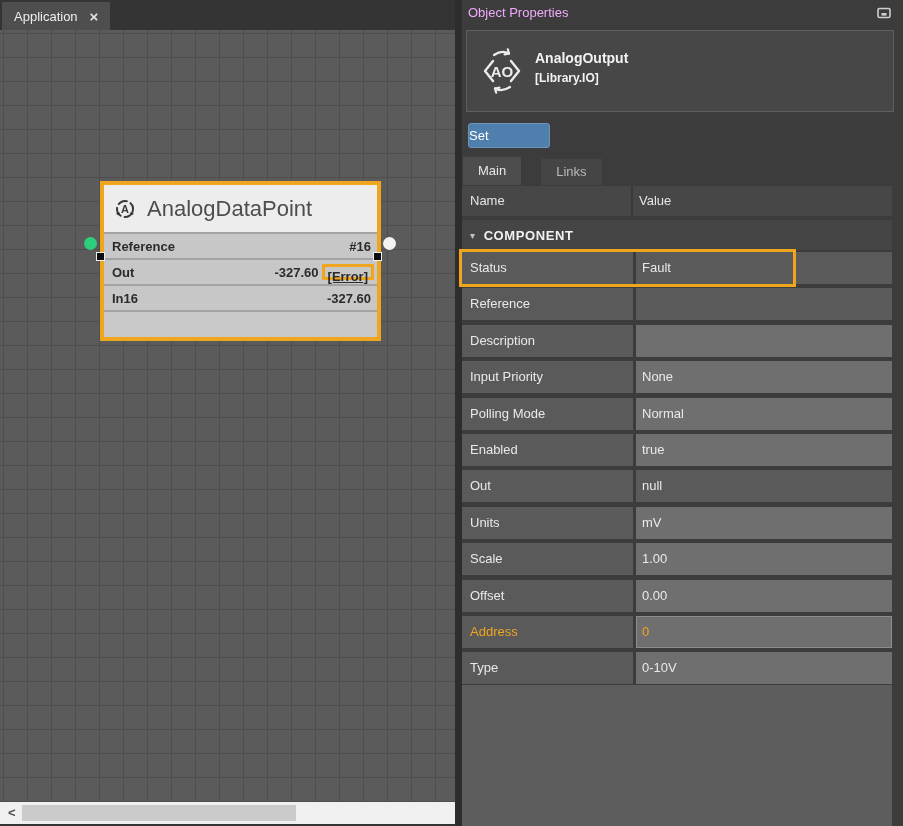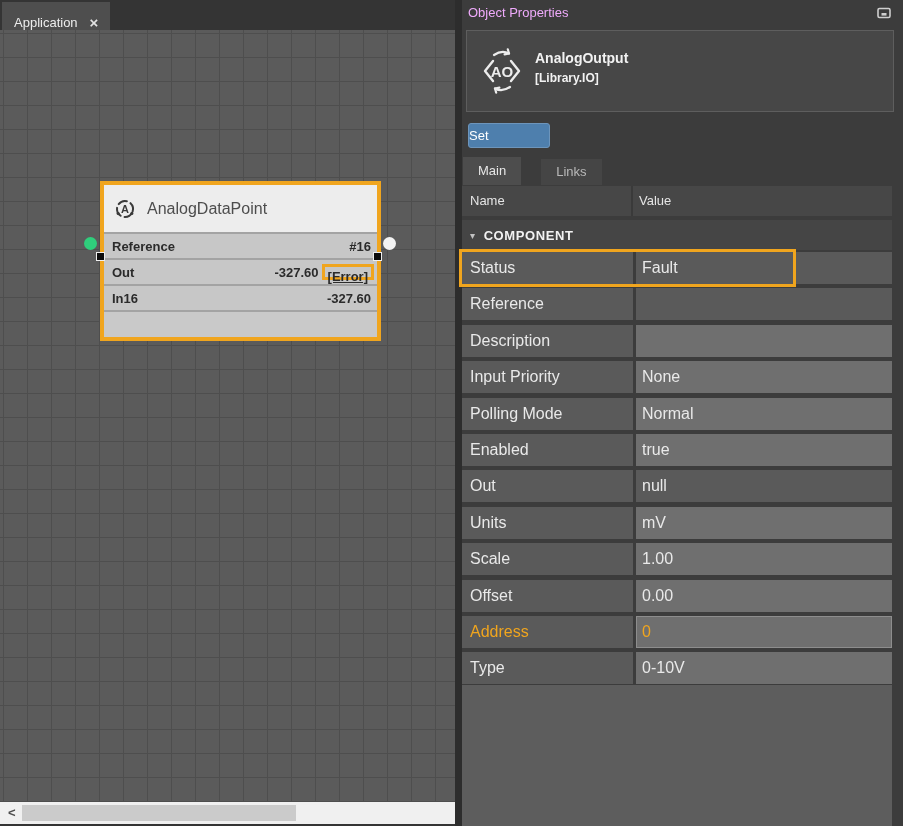--- a/index.html
+++ b/index.html
@@ -4,35 +4,35 @@
 <style>
   * { margin:0; padding:0; box-sizing:border-box; }
   html,body { width:903px; height:826px; background:#2d2d2d; }
   #root { position:relative; width:903px; height:826px; background:#2d2d2d;
           font-family:"Liberation Sans", sans-serif; overflow:hidden; color:#e6e6e6; }
 
   
   .left-pane { position:absolute; left:0; top:0; width:455px; height:826px; background:#343434; }
   .tabbar { position:absolute; left:0; top:0; width:455px; height:30px; background:#343434; }
   .tab { position:absolute; left:2px; top:2px; height:28px; background:#4e4e4e;
-         display:flex; align-items:flex-end; gap:12px; padding:0 12px; font-size:13px; color:#ededed; }
+         display:flex; align-items:center; gap:12px; padding:0 12px; font-size:13px; color:#ededed; }
   .tab-close { font-weight:700; font-size:15px; color:#e2e2e2; line-height:1; cursor:default; }
 
   .canvas { position:absolute; left:0; top:30px; width:455px; height:772px;
             background-color:#5b5b5b;
             background-image:linear-gradient(to right,#4e4e4e 1px,transparent 1px),
                              linear-gradient(to bottom,#4e4e4e 1px,transparent 1px);
             background-size:24px 24px; background-position:3px 3px; }
 
   .node { position:absolute; left:100px; top:151px; width:281px; height:160px;
           border:4px solid var(--accent); background:#a3a3a3;
           display:flex; flex-direction:column; gap:2px; }
   .node-header { height:47px; flex:0 0 47px; background:#ededed; display:flex;
                  align-items:center; gap:11px; padding:0 10px; }
-  .node-title { font-size:16px; color:#4d4d4d; }
+  .node-title { font-size:22px; color:#4d4d4d; }
   .node-row { height:24px; flex:0 0 24px; background:#c7c7c7; display:flex; align-items:center;
               padding:0 6px 0 8px; font-weight:700; font-size:13px; color:#2b2b2b; }
   .nr-val { margin-left:auto; }
   .nr-badge { border:3px solid var(--accent); height:16px; line-height:20px; padding:0 3px;
               margin-left:3px; margin-right:-3px; z-index:2; background:transparent;text-decoration:underline; }
   .node-footer { flex:1 1 auto; background:#c9c9c9; }
 
   .port { position:absolute; width:13px; height:13px; border-radius:50%; }
   .port-green { left:84px; top:207px; background:var(--port-green); }
   .port-white { left:383px; top:207px; background:#f3f3f3; }
@@ -70,21 +70,21 @@
   .th-name { width:171px; padding:0 0 0 8px; line-height:30px; border-right:2px solid #3a3a3a; }
   .th-value { flex:1; padding:0 0 0 6px; line-height:30px; }
 
   .section-hdr { position:absolute; left:0; top:220px; width:430px; height:30px; background:#454545;
                  display:flex; align-items:center; gap:8px; padding:0 0 0 8px;
                  font-size:13px; font-weight:700; letter-spacing:0.6px; color:#f2f2f2; }
   .sec-arrow { font-size:10px; color:#c2c2c2; font-weight:400; }
 
   .prop-rows { position:absolute; left:0; top:252px; width:430px;
                display:flex; flex-direction:column; gap:4.4px; }
-  .prop-row { position:relative; height:32px; flex:0 0 32px; display:flex; font-size:16px; color:#e9e9e9; }
+  .prop-row { position:relative; height:32px; flex:0 0 32px; display:flex; font-size:13px; color:#e9e9e9; }
   .pr-name { width:171px; background:#5a5a5a; line-height:32px; padding:0 0 0 8px; margin-right:3px; }
   .pr-value { flex:1; background:#5a5a5a; line-height:32px; padding:0 0 0 6px; }
   .prop-row.editable .pr-value { background:#6f6f6f; }
   .prop-row.accent .pr-name, .prop-row.accent .pr-value { color:var(--accent); }
   .prop-row.accent .pr-value { box-shadow: inset 0 0 0 1px #8d8d8d; }
   .prop-row.highlighted::after { content:""; position:absolute; left:-3px; top:-3px;
                  width:331px; height:32px; border:3px solid var(--accent);
                  pointer-events:none; z-index:3; }
   .table-empty { position:absolute; left:0; top:685px; width:430px; height:141px; background:#5d5d5d; }
 

